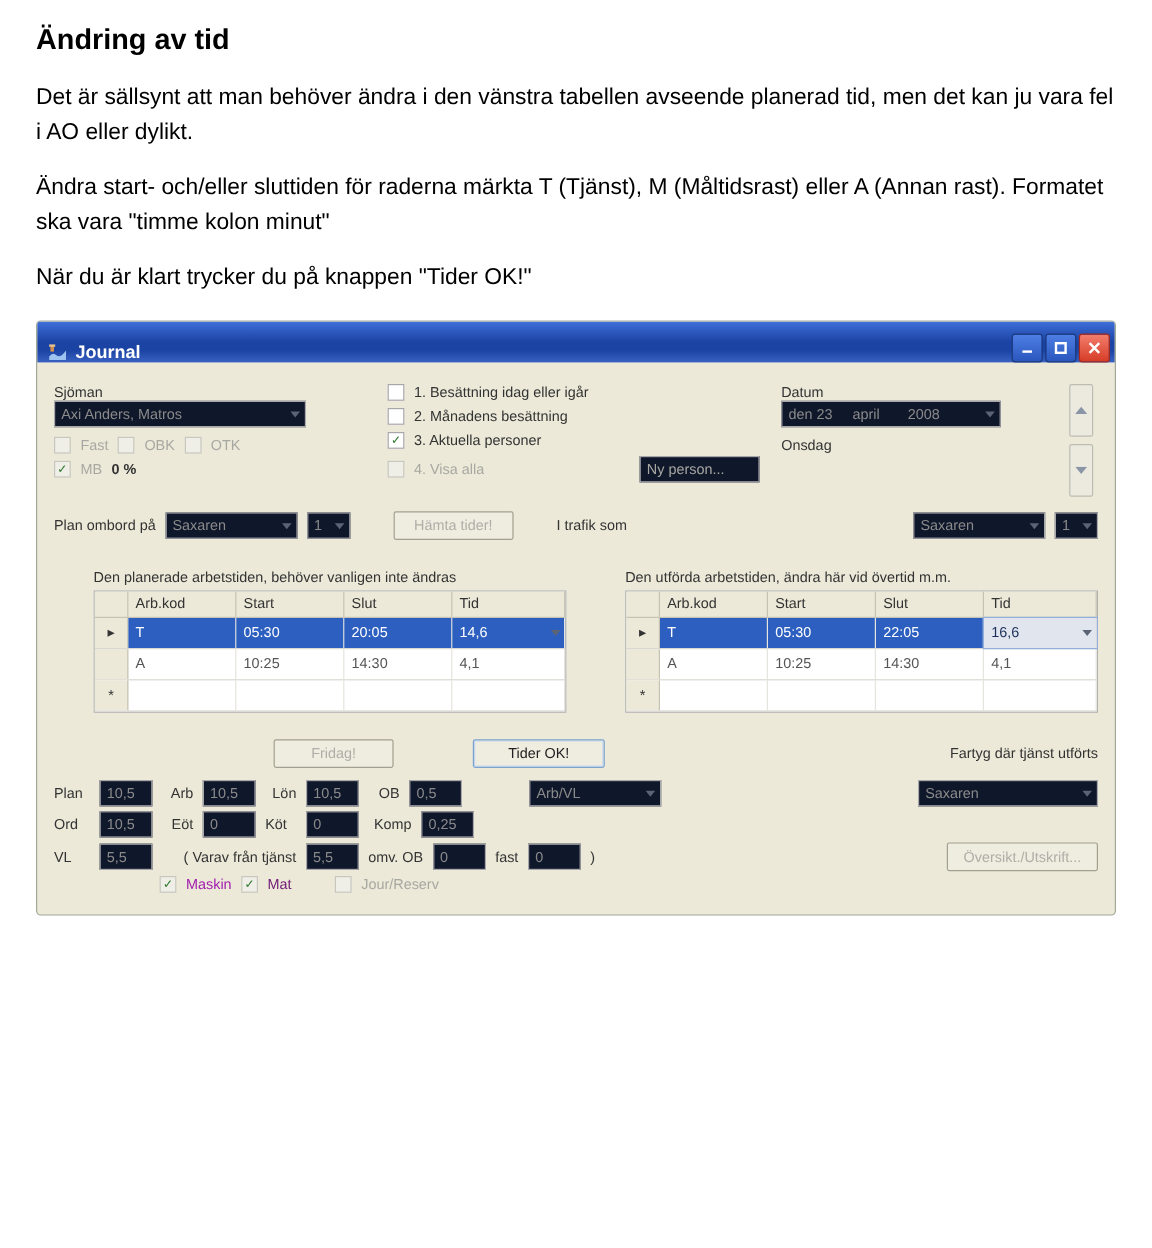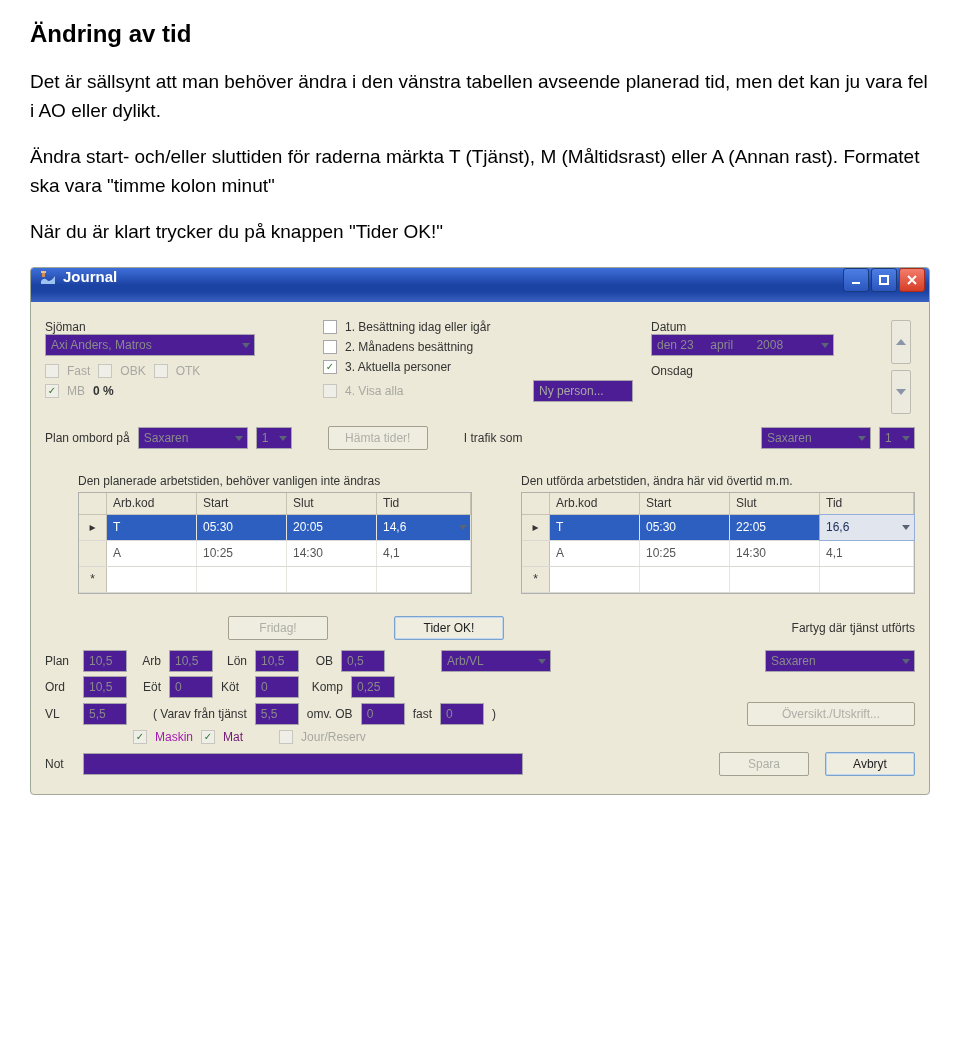--- a/index.html
+++ b/index.html
@@ -1,32 +1,32 @@
 <!DOCTYPE html>
 <html><head>
 <meta charset="utf-8">
 <style>
   * { box-sizing: border-box; font-family: Arial, sans-serif; }
   body { margin: 0; padding: 20px 30px; background: #fff; color: #000; font-size: 14px; }
   h1 { font-size: 24px; margin: 0 0 20px 0; font-weight: bold; }
   p { font-size: 19px; line-height: 1.5; margin: 18px 0; }
   .app { border: 1px solid #a0a898; background: #ece9d8; border-radius: 4px; overflow: hidden; margin-top: 20px; }
-  .titlebar { background: linear-gradient(to bottom,#3f6fd9,#1b43a3 50%,#1b43a3 70%,#3861c1); color: #fff; height: 34px; display: flex; align-items: flex-start; padding: 0 4px 0 8px; }
+  .titlebar { background: linear-gradient(to bottom,#3f6fd9,#1b43a3 50%,#1b43a3 70%,#3861c1); color: #fff; height: 34px; display: flex; align-items: flex-end; padding: 0 4px 0 8px; }
   .titlebar .ticon { width: 18px; height: 18px; margin-right: 6px; display: inline-block; }
   .titlebar .ticon svg { display:block; }
   .titlebar .wtitle { font-weight: bold; font-size: 15px; flex: 0 0 auto; }
   .titlebar .spacer { flex: 1; }
   .winbtn { width: 26px; height: 24px; margin-left: 2px; background: linear-gradient(to bottom,#4d7ee4,#2a56bd); border: 1px solid #1a3a7e; border-radius: 3px; display:flex; align-items:center; justify-content:center; color:#fff; }
   .winbtn.close { background: linear-gradient(to bottom,#f27d6c,#d63d26); border-color:#a8281a; }
   .winbtn svg { display:block; }
   .content { padding: 18px 14px 14px; font-size: 12px; color:#555; }
   .row { display:flex; align-items:center; gap:8px; margin-bottom:6px; }
   .lbl { color:#333; font-size:12px; }
   .inp { background:#fff; border:1px solid #a7a6aa; color:#888; height:22px; padding:2px 5px; font-size:12px; display:inline-flex; align-items:center; }
-  .inp.disabled { background:#4c1d95; color:#8a8a8a; }
+  .inp.disabled { background:#0f172a; color:#8a8a8a; }
   .sel { position:relative; }
   .sel::after { content:""; position:absolute; right:4px; top:50%; margin-top:-2px; border-left:4px solid transparent; border-right:4px solid transparent; border-top:5px solid #5a6475; }
   .chk { width:14px; height:14px; border:1px solid #a7a6aa; background:#fff; display:inline-flex; align-items:center; justify-content:center; font-size:10px; color:#2a772a; }
   .chk.dis { background:#efeee7; border-color:#c7c7bf; }
   .btn { background:#efece0; border:1px solid #a3a08f; color:#444; height:24px; padding:0 12px; display:inline-flex; align-items:center; justify-content:center; font-size:12px; border-radius:2px; }
   .btn.disabled { color:#aeafa8; }
   .btn.primary { border:1px solid #7ba3cf; box-shadow:0 0 0 1px #c2d7ee inset; color:#222; }
   .colhead { background:#ece9d8; border-bottom:1px solid #c6c3b5; height:22px; display:flex; }
   .colhead div { border-right:1px solid #c6c3b5; padding:3px 6px; font-size:12px; color:#333; }
   .tbl { border:1px solid #b0b0ad; background:#fff; }
@@ -268,35 +268,28 @@
         <span class="lbl" style="width:30px;">VL</span>
         <span class="inp disabled smallinp">5,5</span>
         <span class="lbl" style="margin-left:18px;">( Varav från tjänst</span>
         <span class="inp disabled smallinp">5,5</span>
         <span class="lbl">omv. OB</span>
         <span class="inp disabled smallinp">0</span>
         <span class="lbl">fast</span>
         <span class="inp disabled smallinp">0</span>
         <span class="lbl">)</span>
         <span style="flex:1;"></span>
-        <span class="btn disabled" style="width:168px;">Översikt./Utskrift...</span>
+        <span class="btn disabled" style="width:126px;">Översikt./Utskrift...</span>
       </div>
       <div class="row">
         <span style="width:80px;"></span>
         <span class="chk dis">✓</span>
           <span class="lbl" style="color:#a21caf;">Maskin</span>
         <span class="chk dis">✓</span>
           <span class="lbl" style="color:#701a75;">Mat</span>
         <span style="width:20px;"></span>
         <span class="chk dis"></span>
           <span class="lbl" style="color:#a8a8a2;">Jour/Reserv</span>
       </div>
-      <div class="row" style="margin-top:8px;">
-        <span class="lbl" style="width:30px;">Not</span>
-        <span class="inp disabled" style="flex:0 0 440px;"></span>
-        <span style="flex:1;"></span>
-        <span class="btn disabled" style="width:90px;">Spara</span>
-        <span class="btn primary" style="width:90px;margin-left:8px;">Avbryt</span>
-      </div>
     </div>
 
   </div>
 </div>
 
 </body></html>

